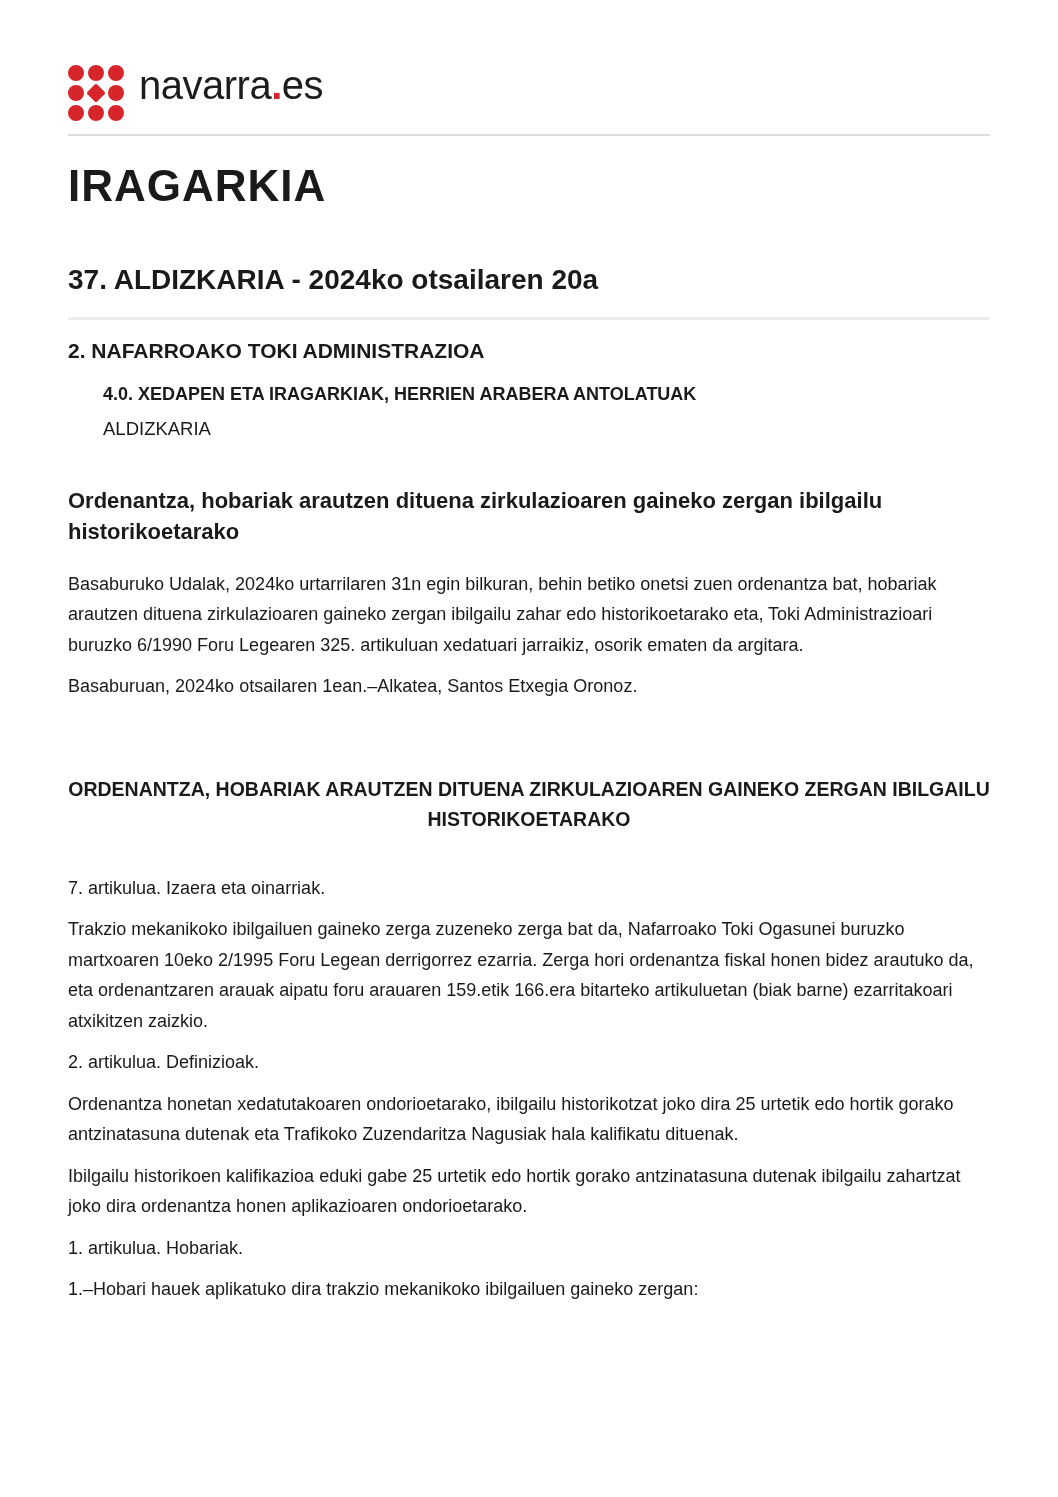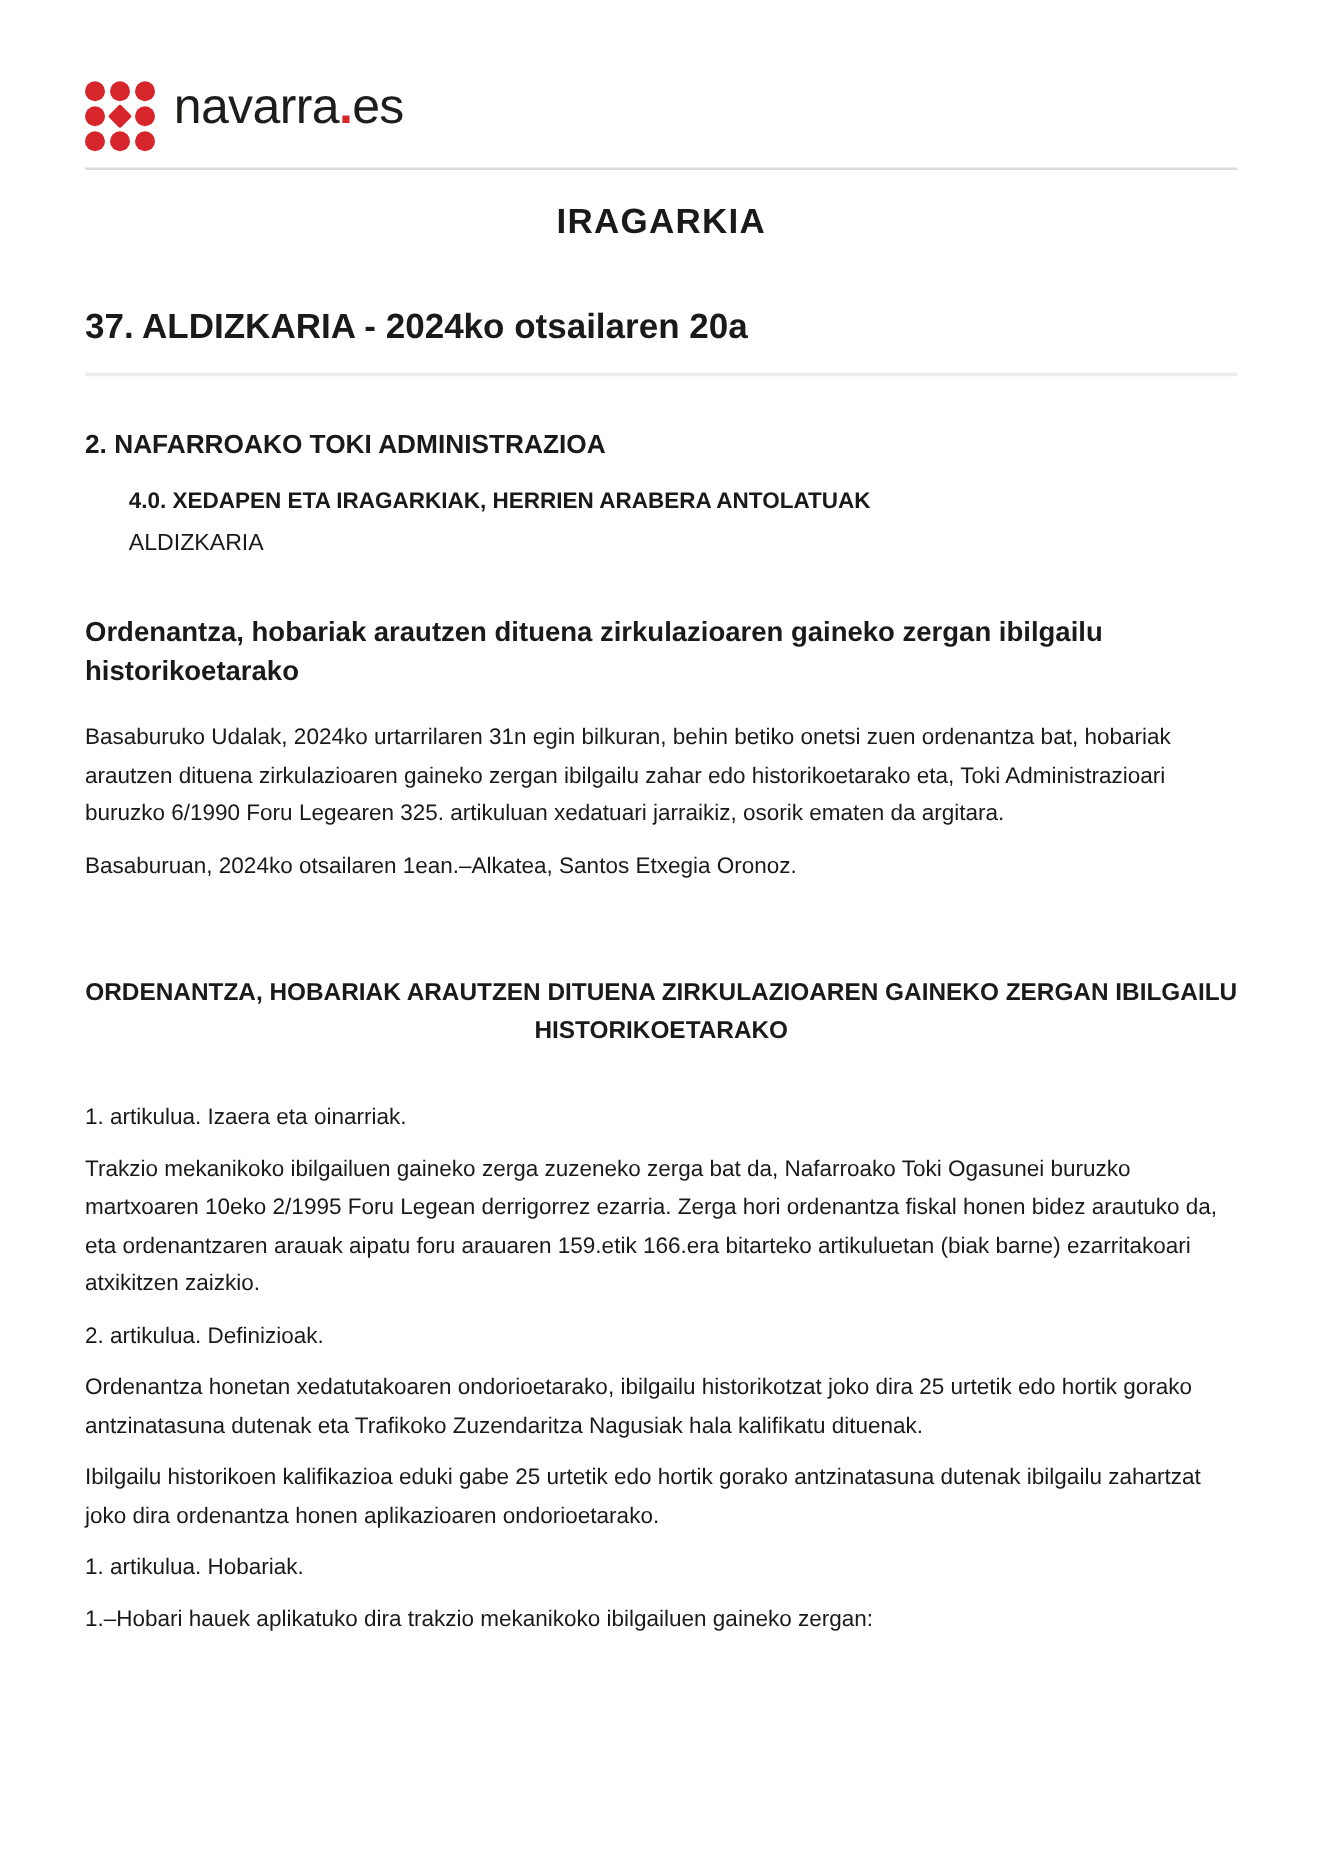--- a/index.html
+++ b/index.html
@@ -38,28 +38,28 @@
     line-height: 1;
   }
   .logo-text .logo-dot { color: var(--brand-red, #d6252b); font-weight: bold; }
 
   
   .rule-thin  { border: none; border-top: 2px solid var(--rule-light, #dcdcdc); margin-top: 13px; }
   .rule-thick { border: none; border-top: 3px solid var(--rule-lighter, #ececec); margin-top: 21px; }
 
   
   .page-title {
-    font-size: 28px; font-weight: bold; letter-spacing: 1px;
-    margin-top: 25px; line-height: 1.15; text-align: center;
+    font-size: 44px; font-weight: bold; letter-spacing: 1px;
+    margin-top: 25px; line-height: 1.15;
   }
   .bulletin-heading {
     font-size: 28px; font-weight: bold;
     margin-top: 52px; line-height: 1.15;
   }
-  .sec1 { font-size: 21px;   font-weight: bold; margin-top: 42px; line-height: 1.2; }
+  .sec1 { font-size: 21px;   font-weight: bold; margin-top: 18px; line-height: 1.2; }
   .sec2 { font-size: 18px;   font-weight: bold; margin-top: 21px; line-height: 1.2; padding-left: 35px; }
   .muni { font-size: 18.5px; font-weight: normal; margin-top: 12px; line-height: 1.2; padding-left: 35px; }
   .ann-title {
     font-size: 22px; font-weight: bold;
     margin-top: 45px; line-height: 31px;
   }
   .ord-heading {
     font-size: 19.5px; font-weight: bold; text-align: center;
     margin-top: 72px; line-height: 30px;
   }
@@ -111,21 +111,21 @@
 
   <section>
     <h3 class="ann-title">Ordenantza, hobariak arautzen dituena zirkulazioaren gaineko zergan ibilgailu historikoetarako</h3>
     <p class="body mt-intro">Basaburuko Udalak, 2024ko urtarrilaren 31n egin bilkuran, behin betiko onetsi zuen ordenantza bat, hobariak arautzen dituena zirkulazioaren gaineko zergan ibilgailu zahar edo historikoetarako eta, Toki Administrazioari buruzko 6/1990 Foru Legearen 325. artikuluan xedatuari jarraikiz, osorik ematen da argitara.</p>
     <p class="body">Basaburuan, 2024ko otsailaren 1ean.–Alkatea, Santos Etxegia Oronoz.</p>
   </section>
 
   <section>
     <div class="ord-heading">ORDENANTZA, HOBARIAK ARAUTZEN DITUENA ZIRKULAZIOAREN GAINEKO ZERGAN IBILGAILU HISTORIKOETARAKO</div>
 
-    <p class="body mt-after-ord">1. artikulua. Izaera eta oinarriak.</p>
+    <p class="body mt-after-ord">7. artikulua. Izaera eta oinarriak.</p>
     <p class="body">Trakzio mekanikoko ibilgailuen gaineko zerga zuzeneko zerga bat da, Nafarroako Toki Ogasunei buruzko martxoaren 10eko 2/1995 Foru Legean derrigorrez ezarria. Zerga hori ordenantza fiskal honen bidez arautuko da, eta ordenantzaren arauak aipatu foru arauaren 159.etik 166.era bitarteko artikuluetan (biak barne) ezarritakoari atxikitzen zaizkio.</p>
 
     <p class="body">2. artikulua. Definizioak.</p>
     <p class="body">Ordenantza honetan xedatutakoaren ondorioetarako, ibilgailu historikotzat joko dira 25 urtetik edo hortik gorako antzinatasuna dutenak eta Trafikoko Zuzendaritza Nagusiak hala kalifikatu dituenak.</p>
     <p class="body">Ibilgailu historikoen kalifikazioa eduki gabe 25 urtetik edo hortik gorako antzinatasuna dutenak ibilgailu zahartzat joko dira ordenantza honen aplikazioaren ondorioetarako.</p>
 
     <p class="body">1. artikulua. Hobariak.</p>
     <p class="body">1.–Hobari hauek aplikatuko dira trakzio mekanikoko ibilgailuen gaineko zergan:</p>
   </section>
 

